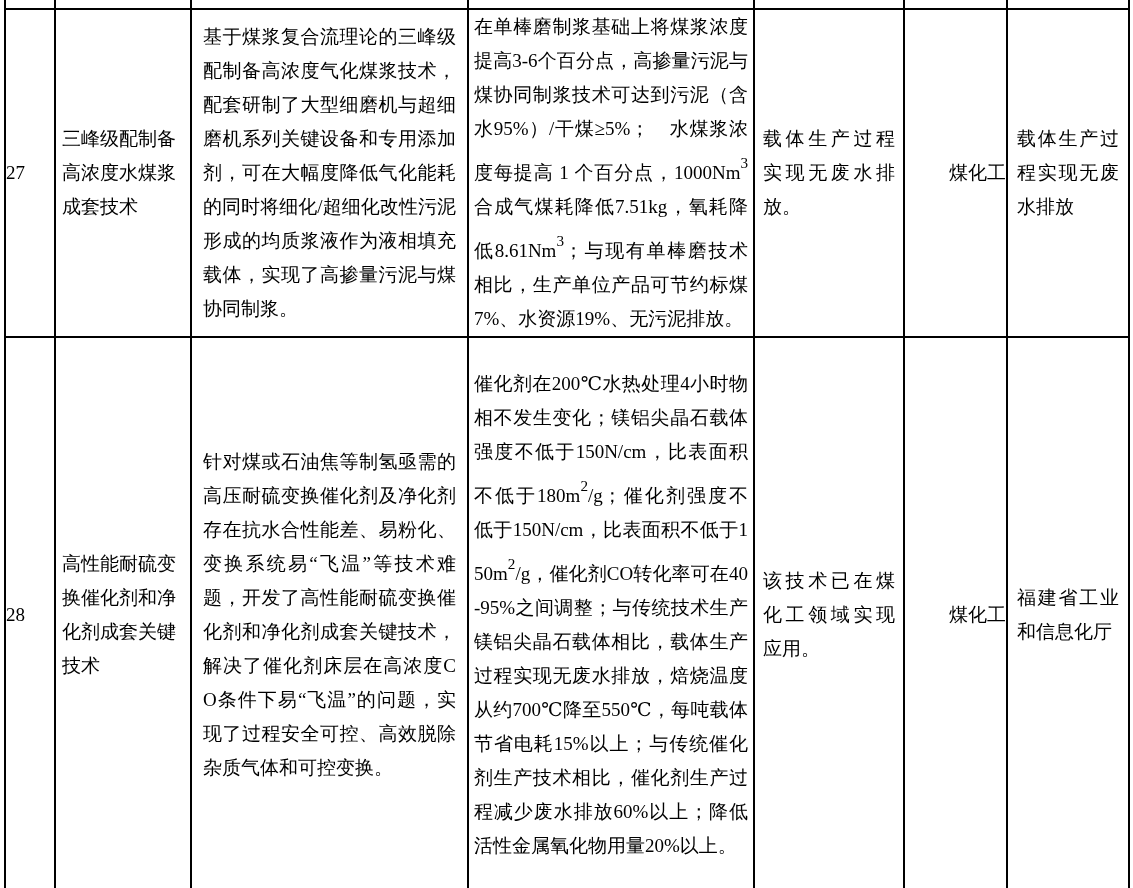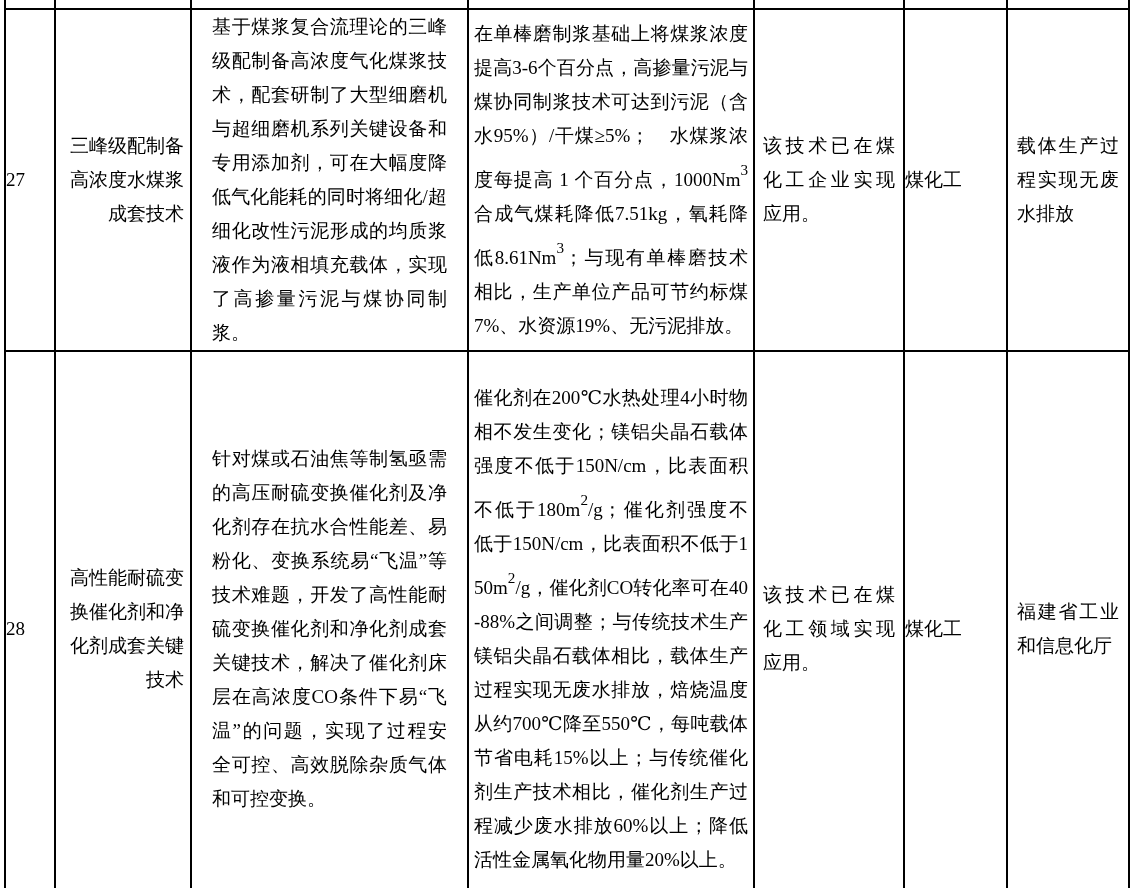--- a/index.html
+++ b/index.html
@@ -22,25 +22,25 @@
   }
   .doc-table td {
     border: 2px solid #000000;
     font-size: 19px;
     line-height: 34px;
     vertical-align: middle;
     overflow: hidden;
     word-break: break-all;
   }
   .c-no    { text-align: left; }
-  .c-name  { text-align: right;  padding: 0 6px; }
-  .c-desc  { text-align: justify; text-justify: inter-character; padding: 0 20px; }
+  .c-name  { text-align: left;  padding: 0 6px; }
+  .c-desc  { text-align: justify; text-justify: inter-character; padding: 0 11px; }
   .c-ind   { text-align: justify; text-justify: inter-character; padding: 0 5px; }
   .c-app   { text-align: justify; text-justify: inter-character; padding: 0 8px; }
-  .c-field { text-align: left; }
+  .c-field { text-align: right; }
   .c-org   { text-align: justify; text-justify: inter-character; padding: 0 9px; }
   .sup {
     font-size: 0.8em;
     vertical-align: 0.72em;
   }
 </style>
 </head>
 <body>
 
 <div class="page">
@@ -64,30 +64,30 @@
       <td class="c-app"></td>
       <td class="c-field"></td>
       <td class="c-org"></td>
     </tr>
 
     <tr style="height:312px">
       <td class="c-no">27</td>
       <td class="c-name">三峰级配制备高浓度水煤浆成套技术</td>
       <td class="c-desc">基于煤浆复合流理论的三峰级配制备高浓度气化煤浆技术，配套研制了大型细磨机与超细磨机系列关键设备和专用添加剂，可在大幅度降低气化能耗的同时将细化/超细化改性污泥形成的均质浆液作为液相填充载体，实现了高掺量污泥与煤协同制浆。</td>
       <td class="c-ind"><span>在单棒磨制浆基础上将煤浆浓度提高3-6个百分点，高掺量污泥与煤协同制浆技术可达到污泥（含水95%）/干煤≥5%；　水煤浆浓度每提高 1 个百分点，1000Nm</span><span class="sup">3</span><span> 合成气煤耗降低7.51kg，氧耗降低8.61Nm</span><span class="sup">3</span><span>；与现有单棒磨技术相比，生产单位产品可节约标煤7%、水资源19%、无污泥排放。</span></td>
-      <td class="c-app">该技术已在煤化工企业实现应用。</td>
+      <td class="c-app">载体生产过程实现无废水排放。</td>
       <td class="c-field">煤化工</td>
       <td class="c-org">载体生产过程实现无废水排放</td>
     </tr>
 
     <tr style="height:556px">
       <td class="c-no">28</td>
       <td class="c-name">高性能耐硫变换催化剂和净化剂成套关键技术</td>
       <td class="c-desc">针对煤或石油焦等制氢亟需的高压耐硫变换催化剂及净化剂存在抗水合性能差、易粉化、变换系统易“飞温”等技术难题，开发了高性能耐硫变换催化剂和净化剂成套关键技术，解决了催化剂床层在高浓度CO条件下易“飞温”的问题，实现了过程安全可控、高效脱除杂质气体和可控变换。</td>
-      <td class="c-ind"><span>催化剂在200℃水热处理4小时物相不发生变化；镁铝尖晶石载体强度不低于150N/cm，比表面积不低于180m</span><span class="sup">2</span><span>/g；催化剂强度不低于150N/cm，比表面积不低于150m</span><span class="sup">2</span><span>/g，催化剂CO转化率可在40-88%之间调整；与传统技术生产镁铝尖晶石载体相比，载体生产过程实现无废水排放，焙烧温度从约700℃降至550℃，每吨载体节省电耗15%以上；与传统催化剂生产技术相比，催化剂生产过程减少废水排放60%以上；降低活性金属氧化物用量20%以上。</span></td>
+      <td class="c-ind"><span>催化剂在200℃水热处理4小时物相不发生变化；镁铝尖晶石载体强度不低于150N/cm，比表面积不低于180m</span><span class="sup">2</span><span>/g；催化剂强度不低于150N/cm，比表面积不低于150m</span><span class="sup">2</span><span>/g，催化剂CO转化率可在40-95%之间调整；与传统技术生产镁铝尖晶石载体相比，载体生产过程实现无废水排放，焙烧温度从约700℃降至550℃，每吨载体节省电耗15%以上；与传统催化剂生产技术相比，催化剂生产过程减少废水排放60%以上；降低活性金属氧化物用量20%以上。</span></td>
       <td class="c-app">该技术已在煤化工领域实现应用。</td>
       <td class="c-field">煤化工</td>
       <td class="c-org">福建省工业和信息化厅</td>
     </tr>
 
   </tbody>
     </table>
 </div>
 
 </body></html>

